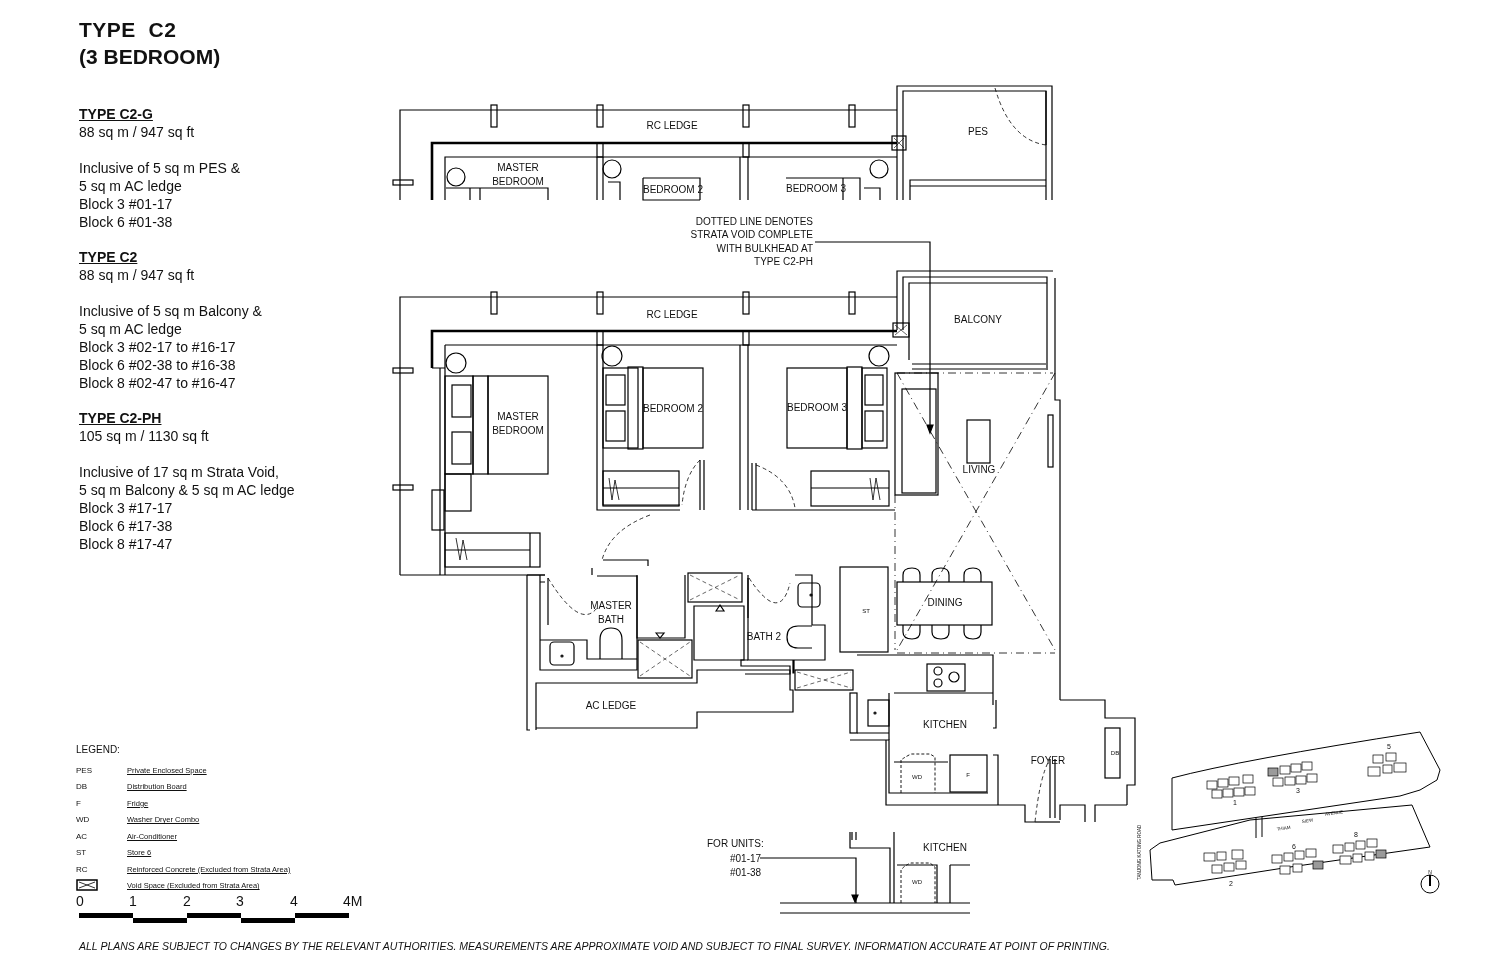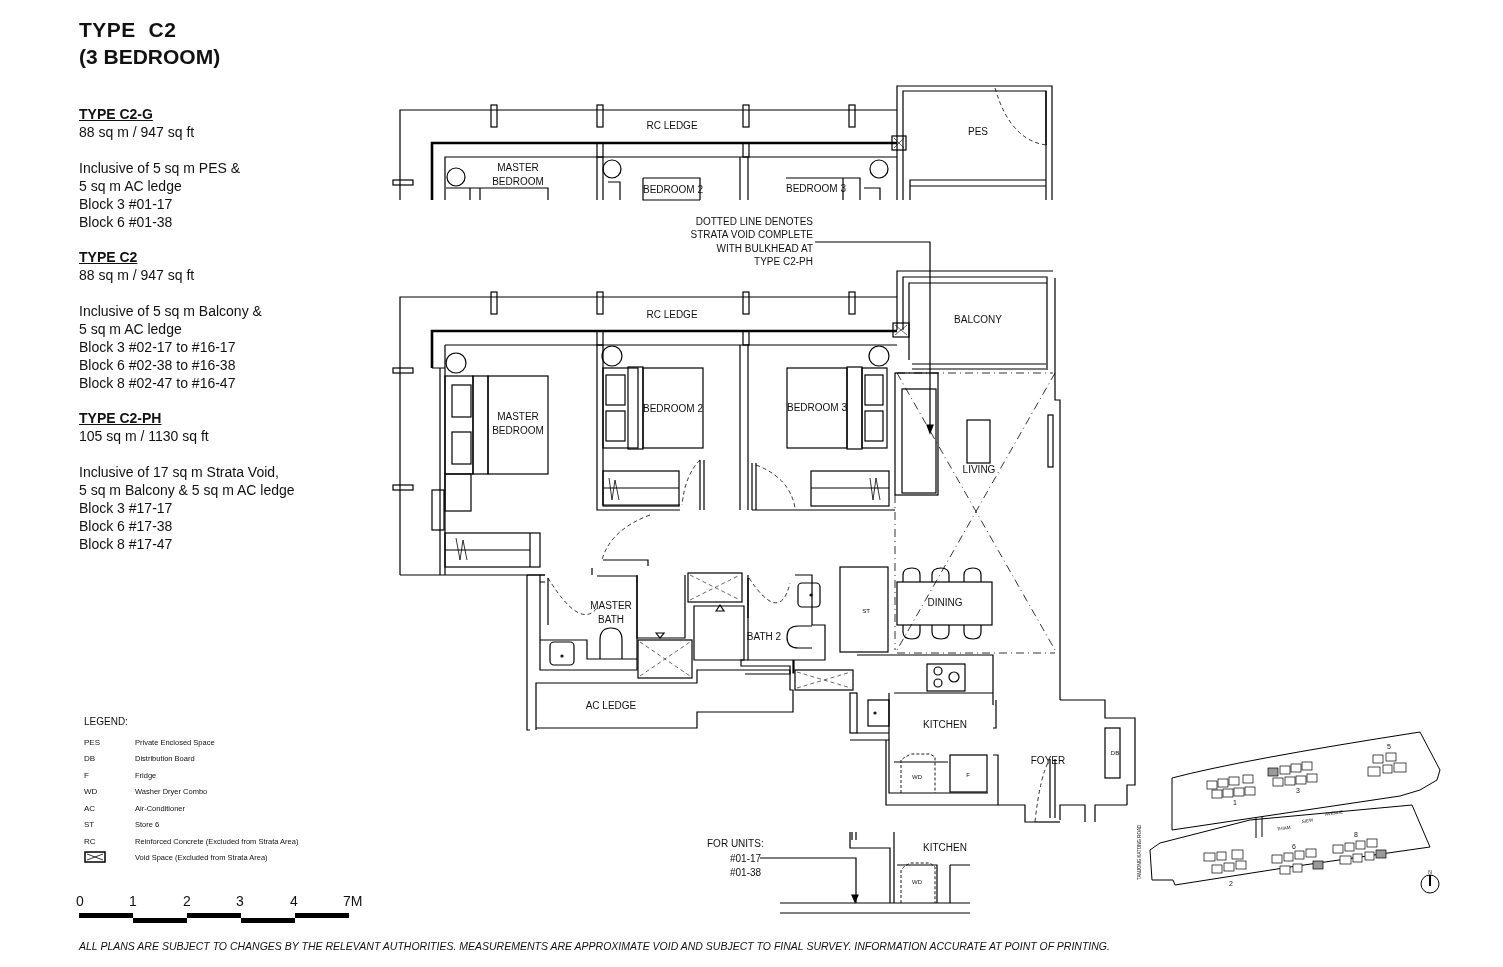--- a/index.html
+++ b/index.html
@@ -4,25 +4,25 @@
 <style>
   html, body { margin: 0; padding: 0; background: #ffffff; }
   body { width: 1503px; height: 967px; position: relative; overflow: hidden; font-family: "Liberation Sans", sans-serif; color: #111; }
   .abs { position: absolute; }
   .title { left: 79px; top: 18px; font-size: 21px; font-weight: bold; letter-spacing: 0.5px; line-height: 24px; white-space: pre; }
   .subtitle { left: 79px; top: 46px; font-size: 21px; font-weight: bold; line-height: 22px; }
   .types { left: 79px; top: 105px; width: 300px; font-size: 14px; line-height: 18px; }
   .type-block { margin-bottom: 17px; }
   .type-name { font-weight: bold; text-decoration: underline; }
   .type-gap { height: 18px; }
-  .legend { left: 76px; top: 716px; width: 300px; font-size: 9px; margin-left: 8px; }
+  .legend { left: 76px; top: 744px; width: 300px; font-size: 9px; }
   .legend-title { font-size: 10px; margin-bottom: 7px; }
   .legend-row { display: flex; height: 16.5px; align-items: center; }
   .legend-code { width: 51px; font-size: 8px; }
-  .legend-desc { font-size: 7.5px; }
+  .legend-desc { font-size: 7.5px; text-decoration: underline; }
   .scale { left: 76px; top: 893px; width: 300px; height: 30px; }
   .scale-tick { position: absolute; top: 0; font-size: 14px; }
   .disclaimer { left: 79px; top: 940px; font-size: 10.5px; font-style: italic; white-space: nowrap; }
   svg text { font-family: "Liberation Sans", sans-serif; }
 </style>
 </head>
 <body>
 
 <div class="abs title">TYPE  C2</div>
 <div class="abs subtitle">(3 BEDROOM)</div>
@@ -99,21 +99,21 @@
     <span class="legend-desc">Void Space (Excluded from Strata Area)</span>
   </div>
 </div>
 
 <div class="abs scale">
   <span class="scale-tick" style="left:0px">0</span>
   <span class="scale-tick" style="left:53px">1</span>
   <span class="scale-tick" style="left:107px">2</span>
   <span class="scale-tick" style="left:160px">3</span>
   <span class="scale-tick" style="left:214px">4</span>
-  <span class="scale-tick" style="left:267px">7M</span>
+  <span class="scale-tick" style="left:267px">4M</span>
   <svg width="300" height="40" style="position:absolute;left:0;top:0">
     <rect x="3" y="20" width="54" height="5" fill="#000"></rect>
     <rect x="57" y="25" width="54" height="5" fill="#000"></rect>
     <rect x="111" y="20" width="54" height="5" fill="#000"></rect>
     <rect x="165" y="25" width="54" height="5" fill="#000"></rect>
     <rect x="219" y="20" width="54" height="5" fill="#000"></rect>
   </svg>
 </div>
 
 <div class="abs disclaimer">ALL PLANS ARE SUBJECT TO CHANGES BY THE RELEVANT AUTHORITIES. MEASUREMENTS ARE APPROXIMATE VOID AND SUBJECT TO FINAL SURVEY. INFORMATION ACCURATE AT POINT OF PRINTING.</div>

